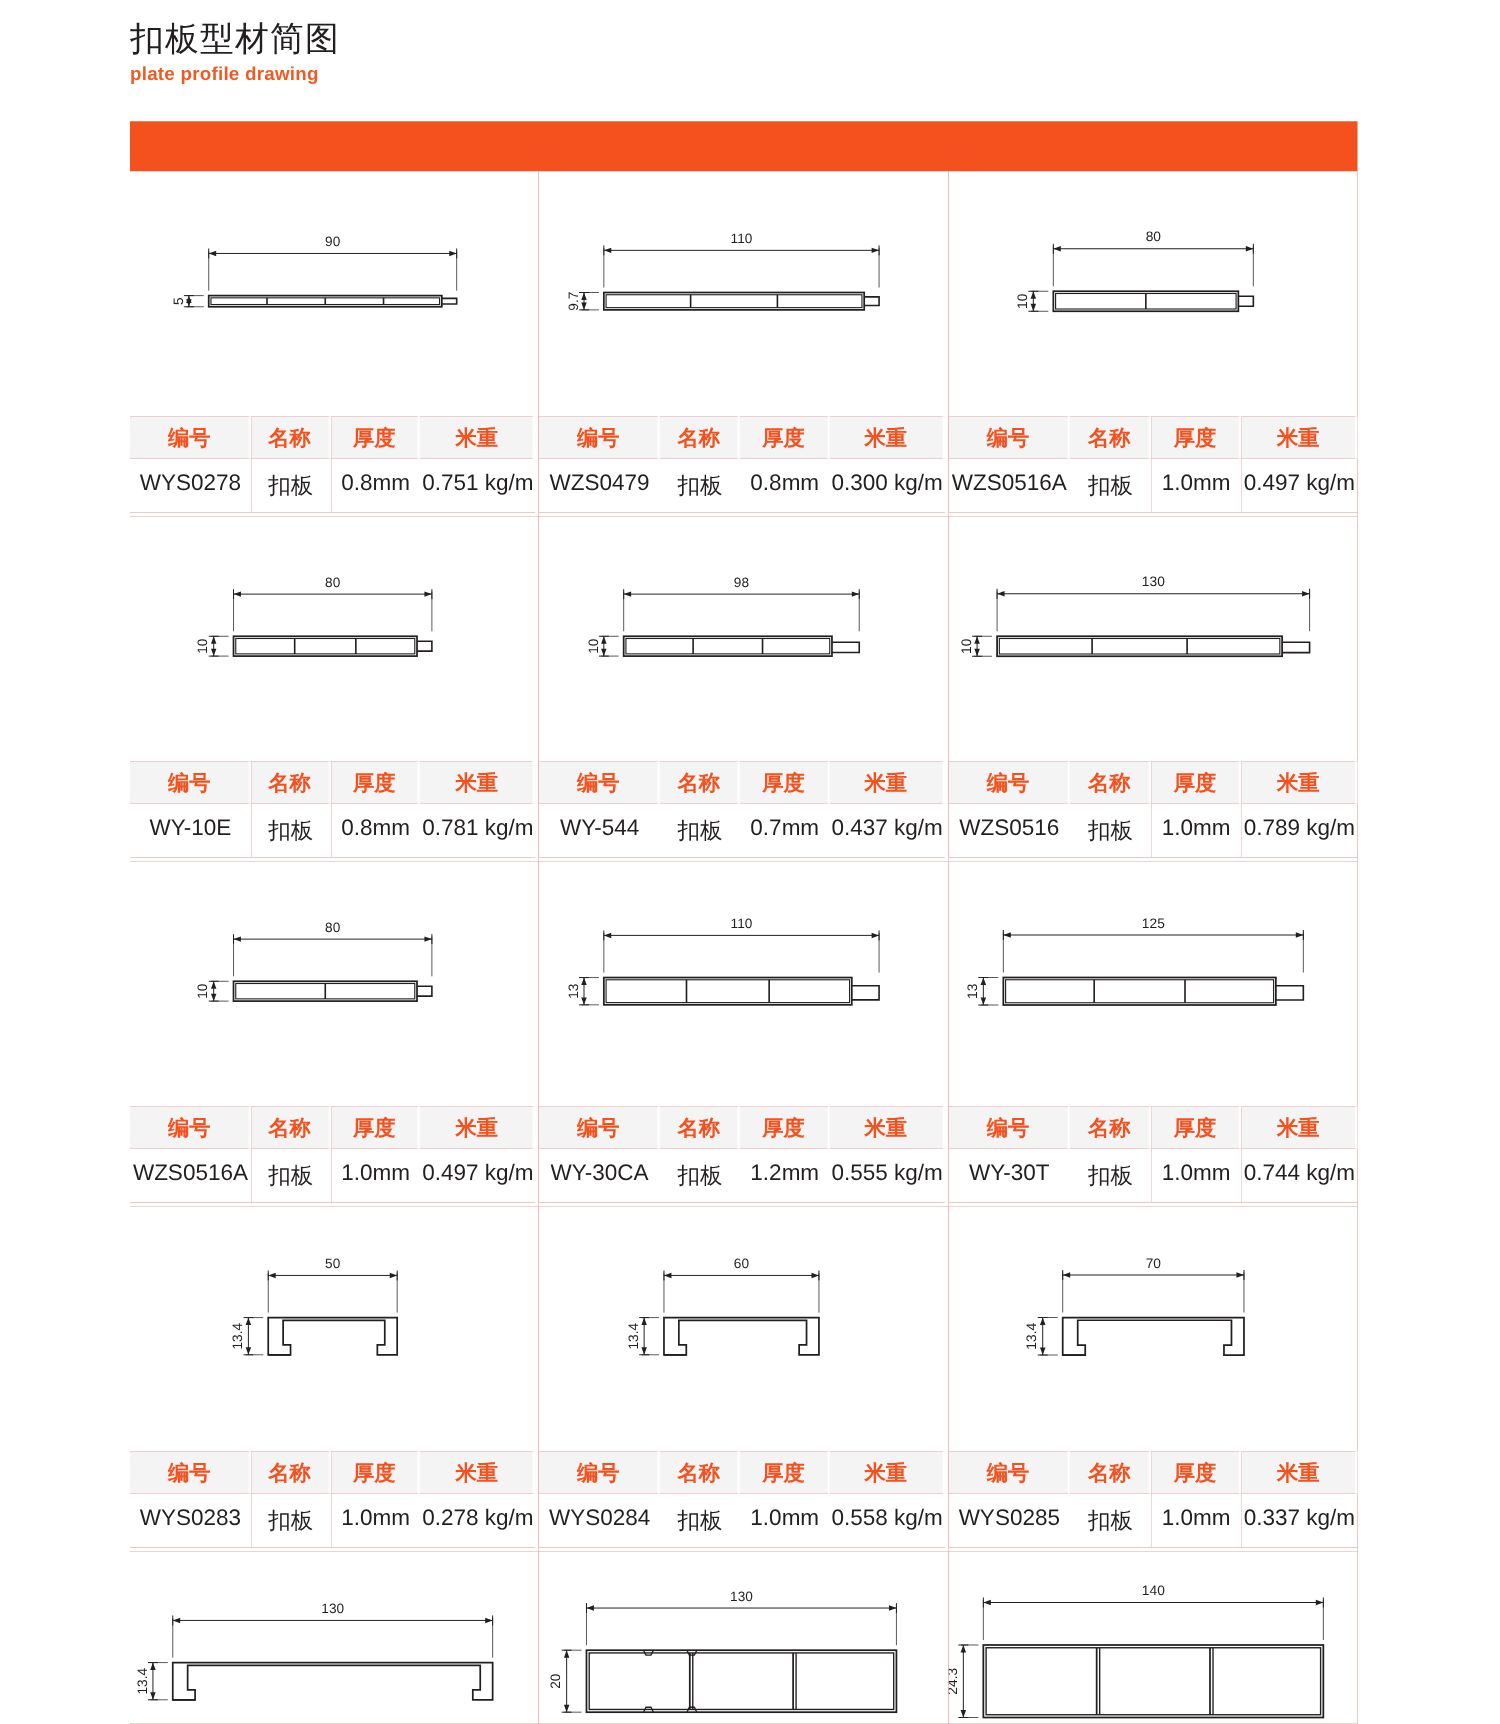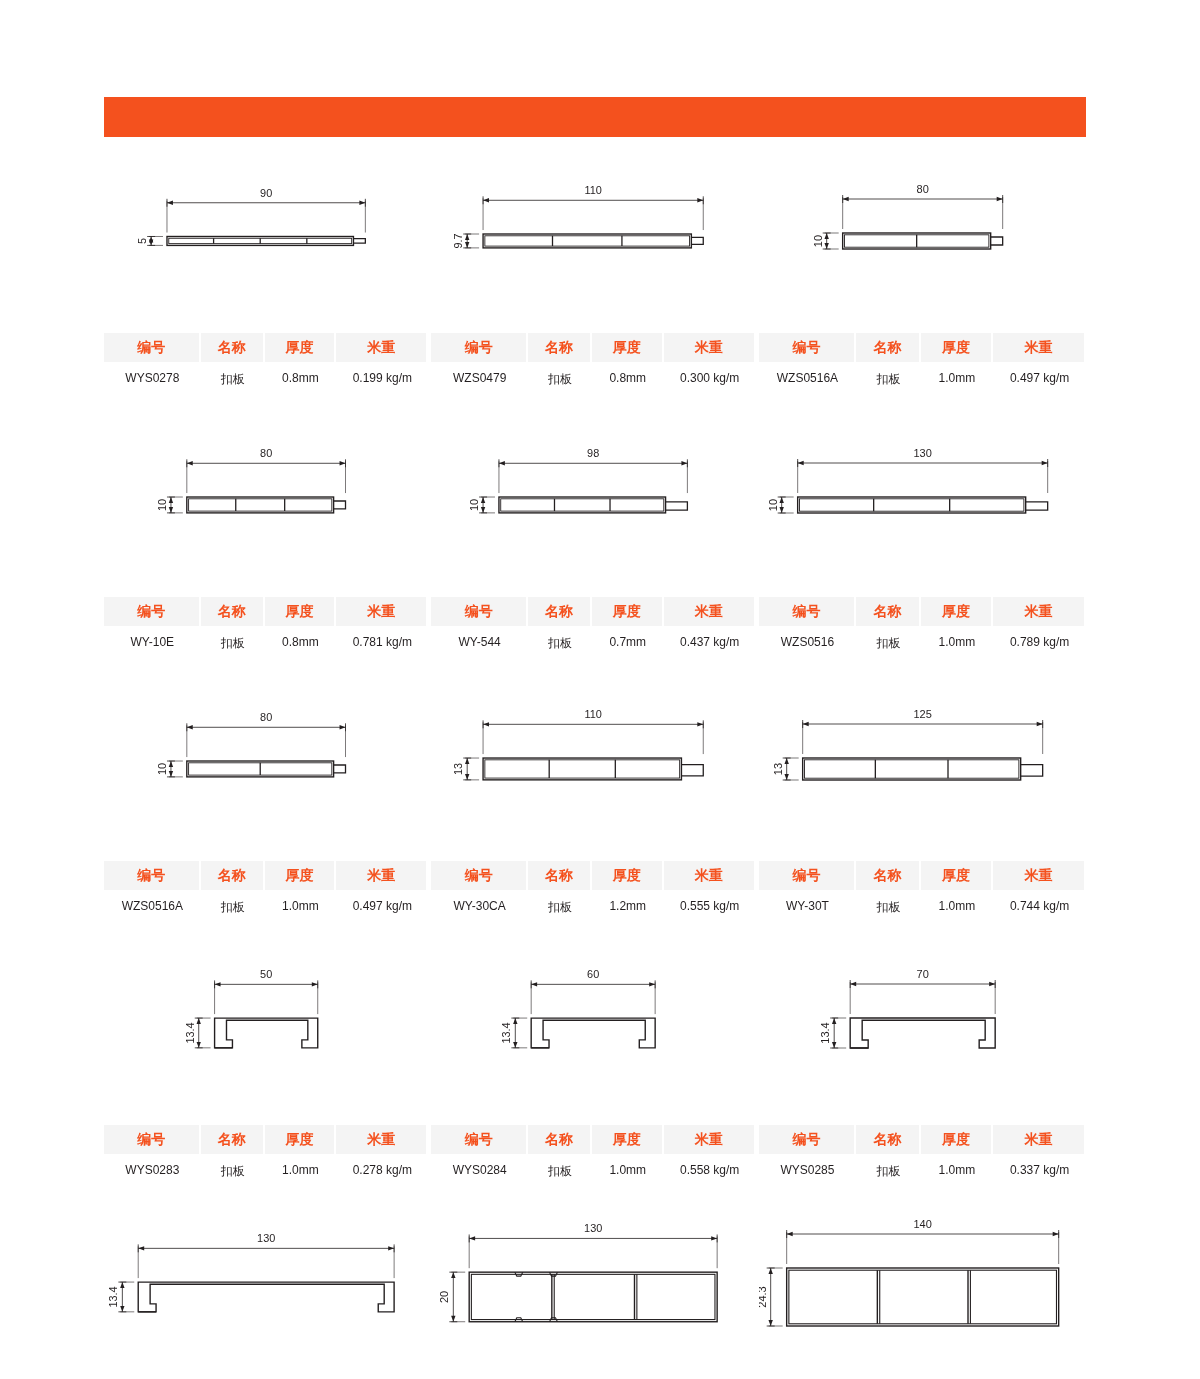--- a/index.html
+++ b/index.html
@@ -93,40 +93,44 @@
   }
   .spec .hd, .spec .vl {
     text-align: center;
     padding: 6px 0 5px;
     box-sizing: border-box;
   }
   .spec .hd {
     background: #f4f4f4;
     color: #f4511e;
     font-weight: bold;
-    font-size: 14px;
+    font-size: 17px;
     border-right: 2px solid #ffffff;
   }
   .spec .hd:last-of-type { border-right: none; }
   .spec .vl {
     background: #ffffff;
     color: #231f20;
-    font-size: 12px;
+    font-size: 18px;
     padding-top: 9px;
     padding-bottom: 10px;
   }
 
   
   .dimtxt { font-family: "Liberation Sans", sans-serif; font-size: 11px; fill: #231f20; }
 </style>
 </head>
 <body>
 
 <div class="page">
 
+  <div class="header">
+    <div class="title-cn">扣板型材简图</div>
+    <div class="title-en">plate profile drawing</div>
+  </div>
 
   <div class="orange-bar"></div>
 
   <div class="grid" id="grid">
       <div class="cell">
         <div class="draw-area">
           <svg viewBox="0 0 327 196" preserveAspectRatio="xMidYMid meet">
             <rect x="63.5" y="99.5" width="188" height="9" fill="none" stroke="#231f20" stroke-width="1.4"></rect>
             <rect x="65.3" y="101.3" width="184.4" height="5.4" fill="none" stroke="#231f20" stroke-width="0.9"></rect>
             <line x1="110.5" y1="101.3" x2="110.5" y2="106.7" stroke="#231f20" stroke-width="1.3"></line>
@@ -153,21 +157,21 @@
           </svg>
         </div>
         <div class="spec">
           <div class="hd">编号</div>
           <div class="hd">名称</div>
           <div class="hd">厚度</div>
           <div class="hd">米重</div>
           <div class="vl">WYS0278</div>
           <div class="vl">扣板</div>
           <div class="vl">0.8mm</div>
-          <div class="vl">0.199 kg/m</div>
+          <div class="vl">0.751 kg/m</div>
         </div>
       </div>
       <div class="cell">
         <div class="draw-area">
           <svg viewBox="0 0 327 196" preserveAspectRatio="xMidYMid meet">
             <rect x="52.5" y="97" width="210" height="14" fill="none" stroke="#231f20" stroke-width="1.4"></rect>
             <rect x="54.3" y="98.8" width="206.4" height="10.4" fill="none" stroke="#231f20" stroke-width="0.9"></rect>
             <line x1="122.5" y1="98.8" x2="122.5" y2="109.2" stroke="#231f20" stroke-width="1.3"></line>
             <line x1="192.5" y1="98.8" x2="192.5" y2="109.2" stroke="#231f20" stroke-width="1.3"></line>
             <path d="M 262.5 100.5 L 274.5 100.5 L 274.5 107.5

